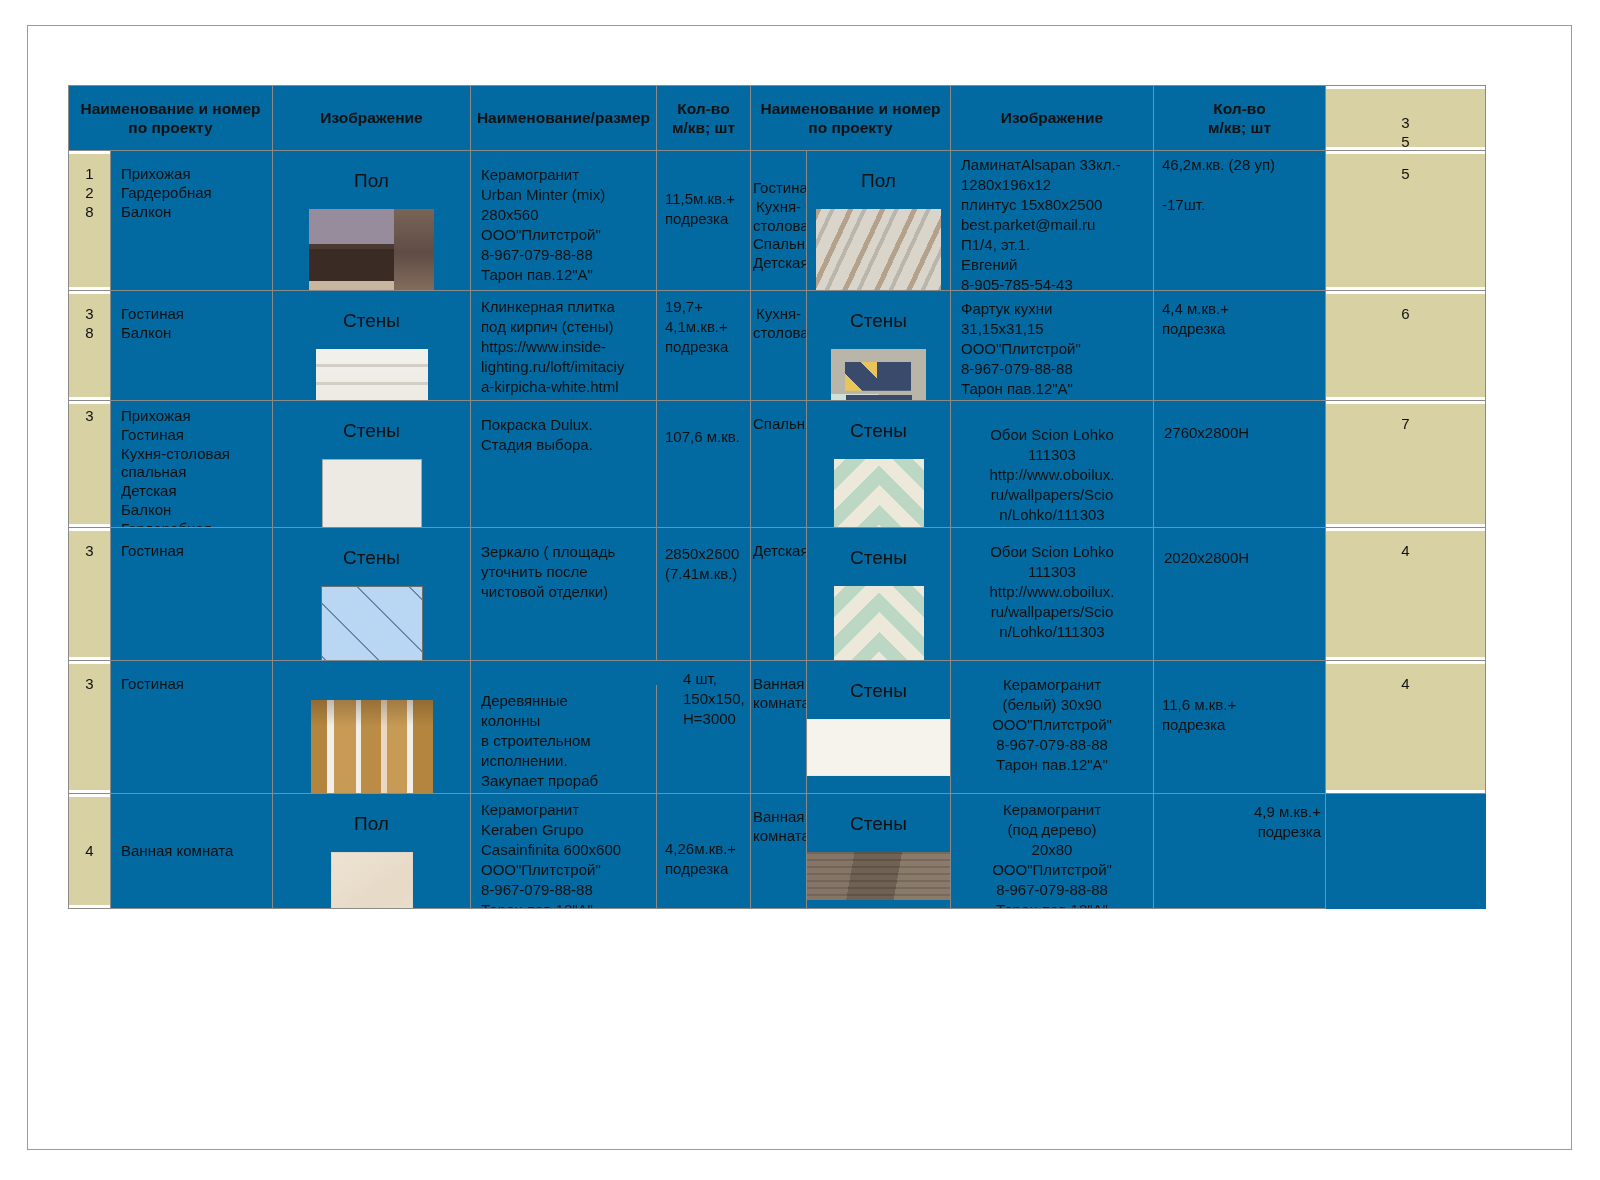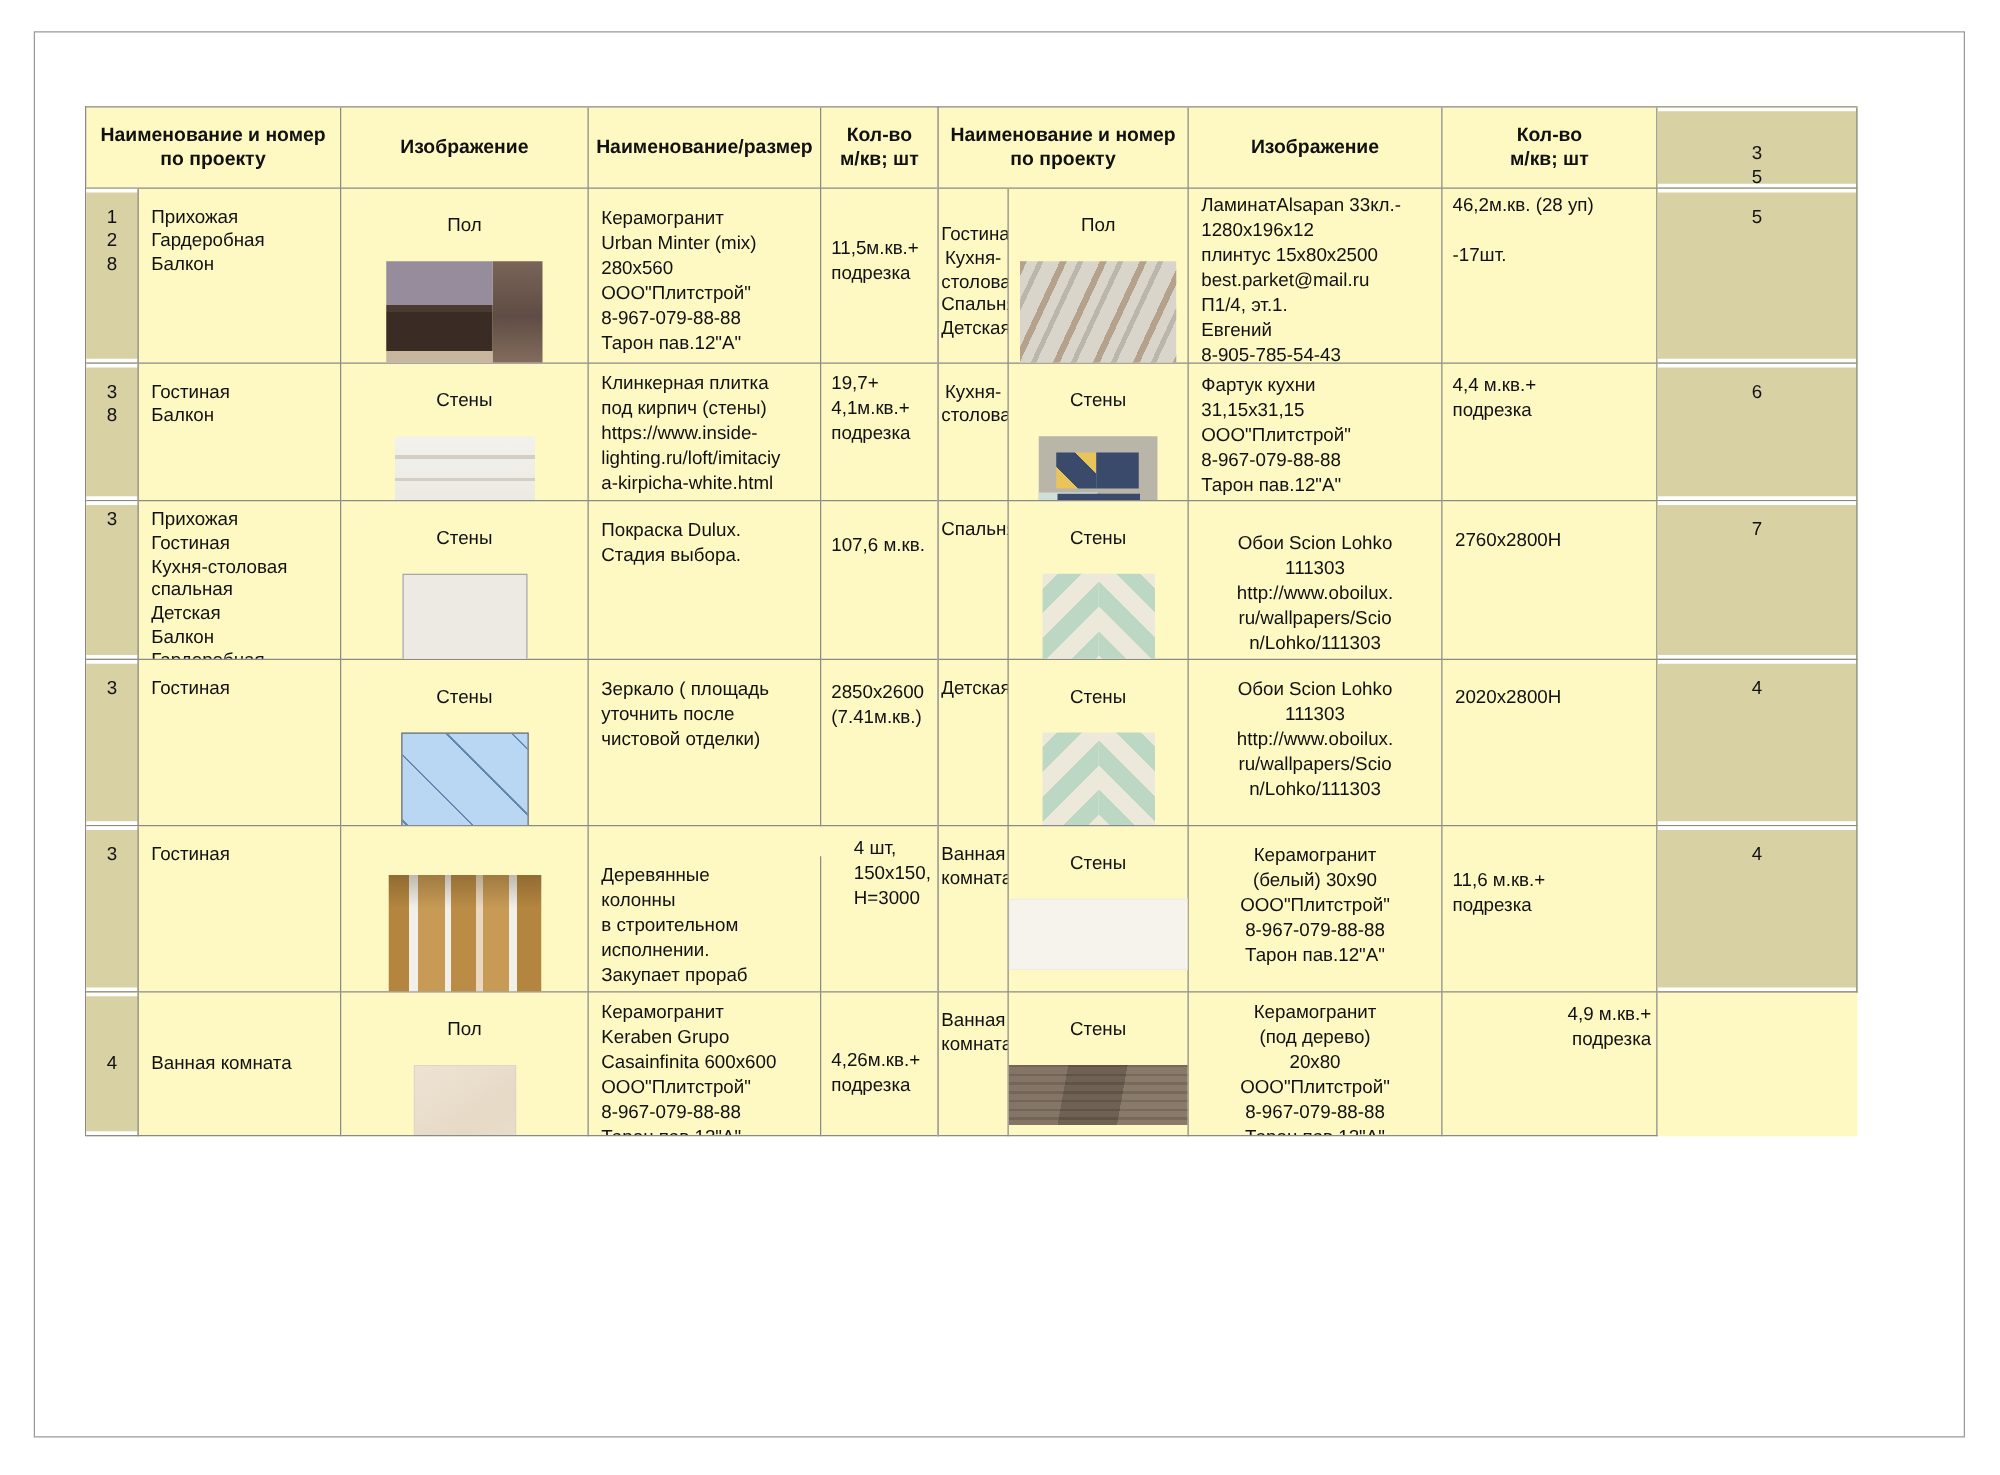--- a/index.html
+++ b/index.html
@@ -9,21 +9,21 @@
     color:#111;
   }
   .frame{
     position:absolute;left:27px;top:25px;width:1543px;height:1123px;
     border:1px solid #9a9a9a;background:#fff;
   }
   .table{
     position:absolute;display:grid;
     border-top:1px solid #8a8a8a;border-left:1px solid #8a8a8a;
     grid-template-rows:65px 140px 110px 127px 133px 133px 115px;
-    background:#fef9c3;
+    background:#0369a1;
   }
   .t0{left:68px;top:85px;grid-template-columns:42px 162px 198px 186px 94px;}
   .t1{left:750px;top:85px;grid-template-columns:56px 144px 203px 172px 160px;}
   .cell,.hcell{
     border-right:1px solid #8a8a8a;border-bottom:1px solid #8a8a8a;
     box-sizing:border-box;overflow:hidden;
   }
   .hcell{
     display:flex;align-items:center;justify-content:center;text-align:center;
     font-weight:bold;font-size:15.5px;line-height:1.25;white-space:pre-line;
@@ -32,21 +32,21 @@
   .row{display:contents;}
   .cell{font-size:15px;white-space:pre-line;}
   .cell-num{
     background:var(--khaki,#d8d1a3);
     box-shadow:inset 0 3px 0 #fff, inset 0 -3px 0 #fff;
     text-align:center;padding-top:14px;line-height:1.25;
   }
   .cell-rooms{padding:14px 2px 0 10px;line-height:1.25;}
   .t1 .cell-rooms{text-align:center;padding-left:2px;}
   .cell-img{text-align:center;padding-top:3px;}
-  .img-label{font-size:15px;line-height:19px;}
+  .img-label{font-size:19px;line-height:19px;}
   .swatch{margin:2px auto 0;}
   .cell-name{padding:14px 6px 0 10px;line-height:1.33;}
   .cell-qty{padding:14px 4px 0 8px;line-height:1.33;}
 
   
   .t0 .rr1 .cell-name{padding-top:6px;}
   .t0 .rr2 .cell-rooms,.t0 .rr2 .cell-num{padding-top:6px;}
   .t0 .rr4 .cell-name{padding-top:6px;margin-top:24px;}
   .t0 .rr5 .cell-name{padding-top:6px;}
   .t0 .rr5 .cell-num,.t0 .rr5 .cell-rooms{padding-top:48px;}

